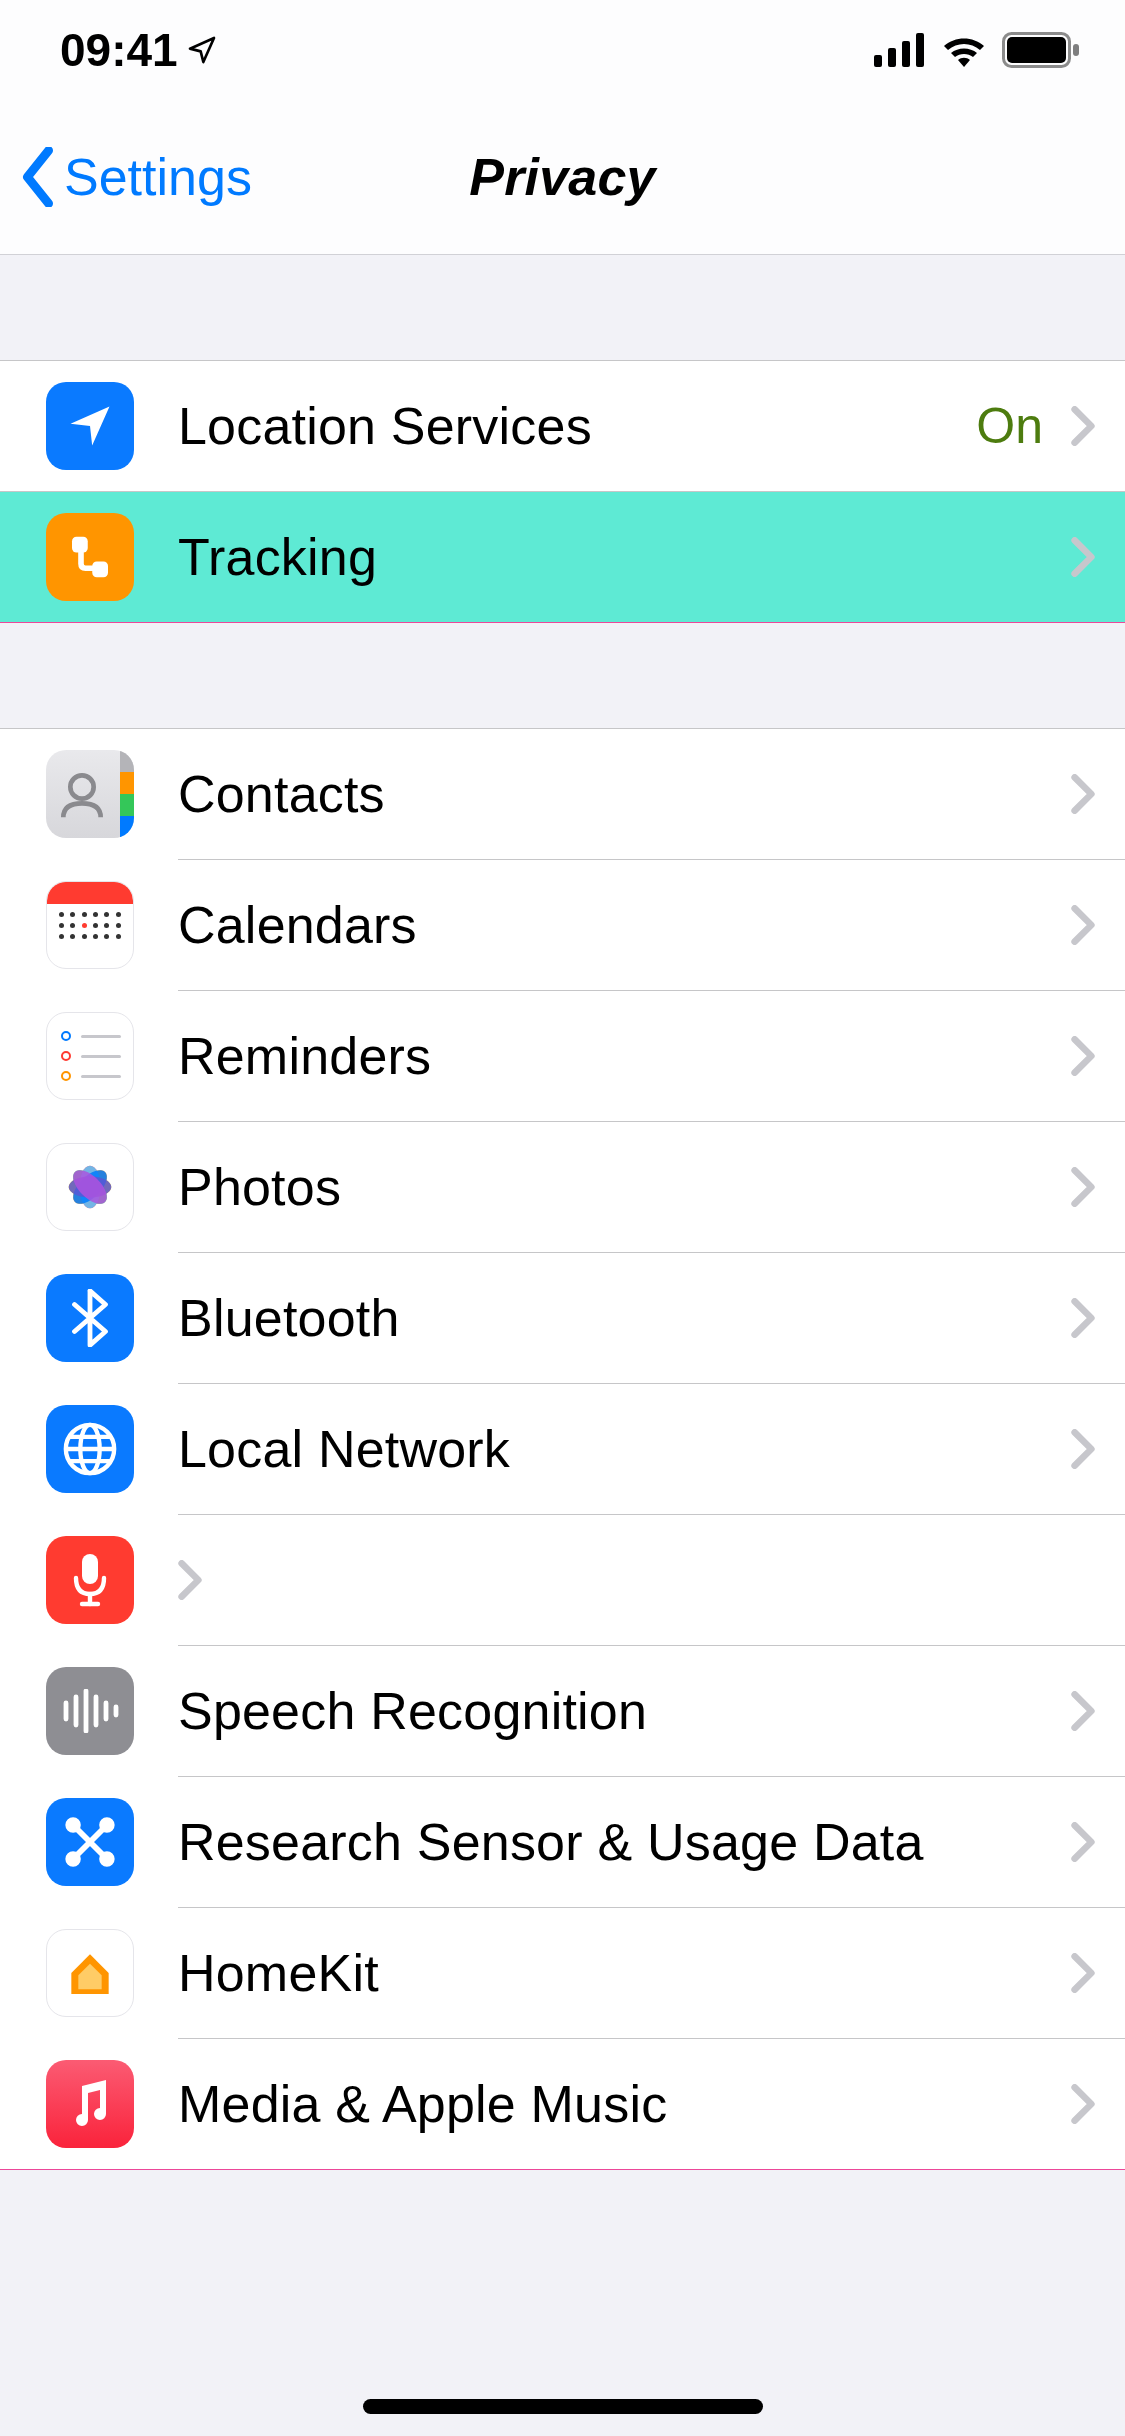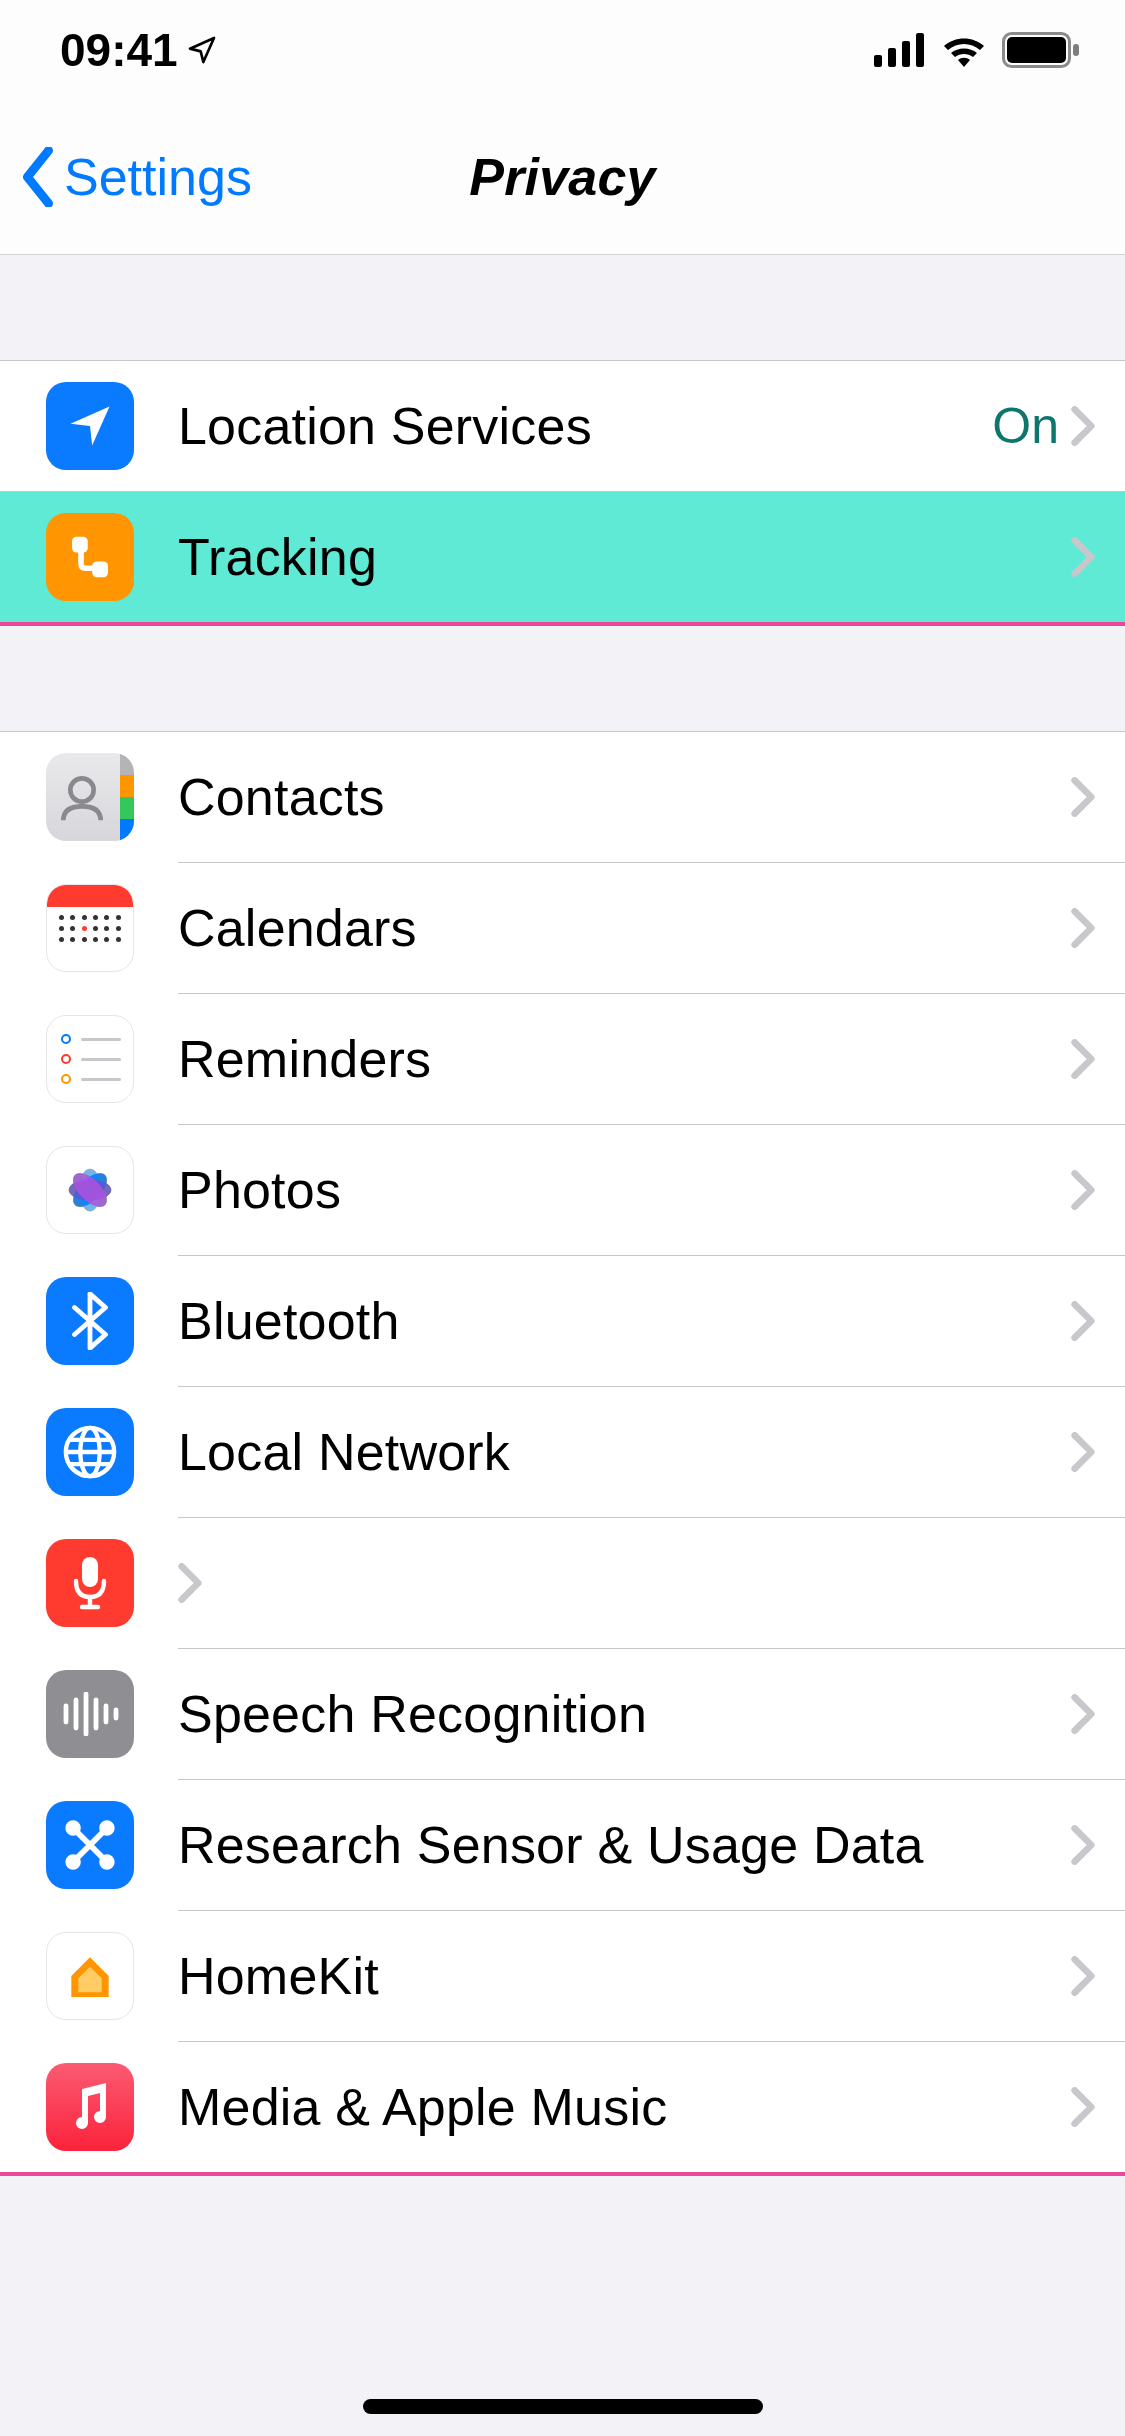--- a/index.html
+++ b/index.html
@@ -62,21 +62,21 @@
   }
 
   
   .group-gap { height: 105px; }
   .group-gap.small { height: 105px; }
 
   
   .group {
     background: #fff;
     border-top: 1px solid #c6c6c8;
-    border-bottom: 4px solid #ec4899;
+    border-bottom: 1px solid #ec4899;
   }
   .row {
     display: flex;
     align-items: center;
     min-height: 130px;
     padding: 0 30px 0 46px;
     background: #fff;
     position: relative;
   }
   .row.pressed { background: #5eead4; }
@@ -96,22 +96,22 @@
     justify-content: center;
     overflow: hidden;
   }
   .row-label {
     font-size: 52px;
     flex: 1 1 auto;
     letter-spacing: 0.2px;
   }
   .row-value {
     font-size: 50px;
-    color: #0f766e;
-    margin-right: 12px;
+    color: #4d7c0f;
+    margin-right: 28px;
   }
   .chevron {
     color: #c7c7cc;
     flex-shrink: 0;
   }
 
   
   .home-indicator {
     position: absolute;
     bottom: 22px;

